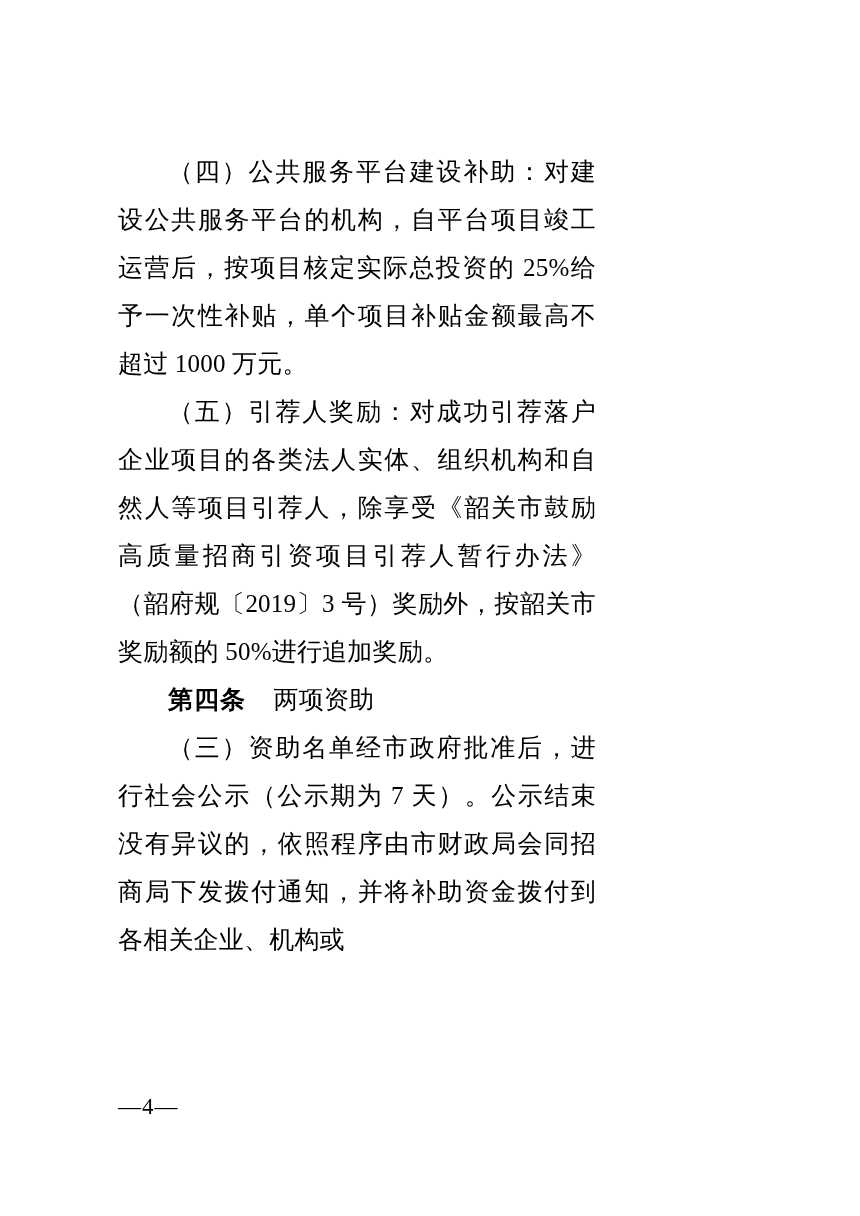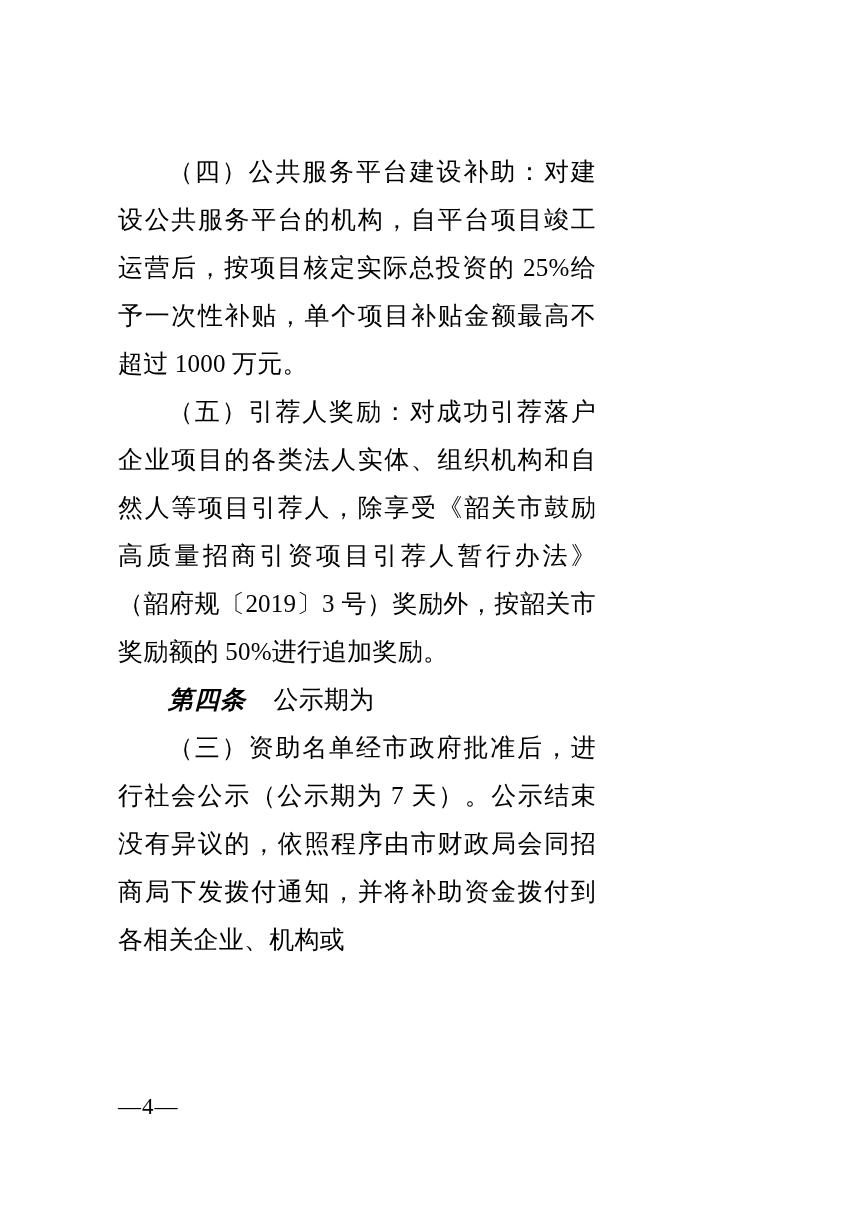--- a/index.html
+++ b/index.html
@@ -35,21 +35,20 @@
     margin: 0;
     text-indent: 2em;
     font-weight: 500;
   }
   p.para.heading {
     text-indent: 2em;
   }
   .bold-title {
     font-weight: bold;
     letter-spacing: 1px;
-    font-style: italic;
   }
   .head-gap {
     display: inline-block;
     width: 1.1em;
   }
   .footer {
     position: absolute;
     left: 118px;
     bottom: 96px;
     font-size: 23px;
@@ -62,21 +61,21 @@
 
 <div class="page">
   <div class="doc-body">
 
     <p class="para">（四）公共服务平台建设补助：对建设公共服务平台的机构，自平台项目竣工运营后，按项目核定实际总投资的 25%给予一次性补贴，单个项目补贴金额最高不超过 1000 万元。</p>
 
     <p class="para">（五）引荐人奖励：对成功引荐落户企业项目的各类法人实体、组织机构和自然人等项目引荐人，除享受《韶关市鼓励高质量招商引资项目引荐人暂行办法》（韶府规〔2019〕3 号）奖励外，按韶关市奖励额的 50%进行追加奖励。</p>
 
 
     <p class="para heading">
-      <span class="bold-title">第四条</span><span class="head-gap"></span><span>公示期为</span>
+      <span class="bold-title">第四条</span><span class="head-gap"></span><span>两项资助</span>
     </p>
 
 
 
     <p class="para">（三）资助名单经市政府批准后，进行社会公示（公示期为 7 天）。公示结束没有异议的，依照程序由市财政局会同招商局下发拨付通知，并将补助资金拨付到各相关企业、机构或</p>
 
   </div>
 
   <div class="footer">—4—</div>
 </div>

